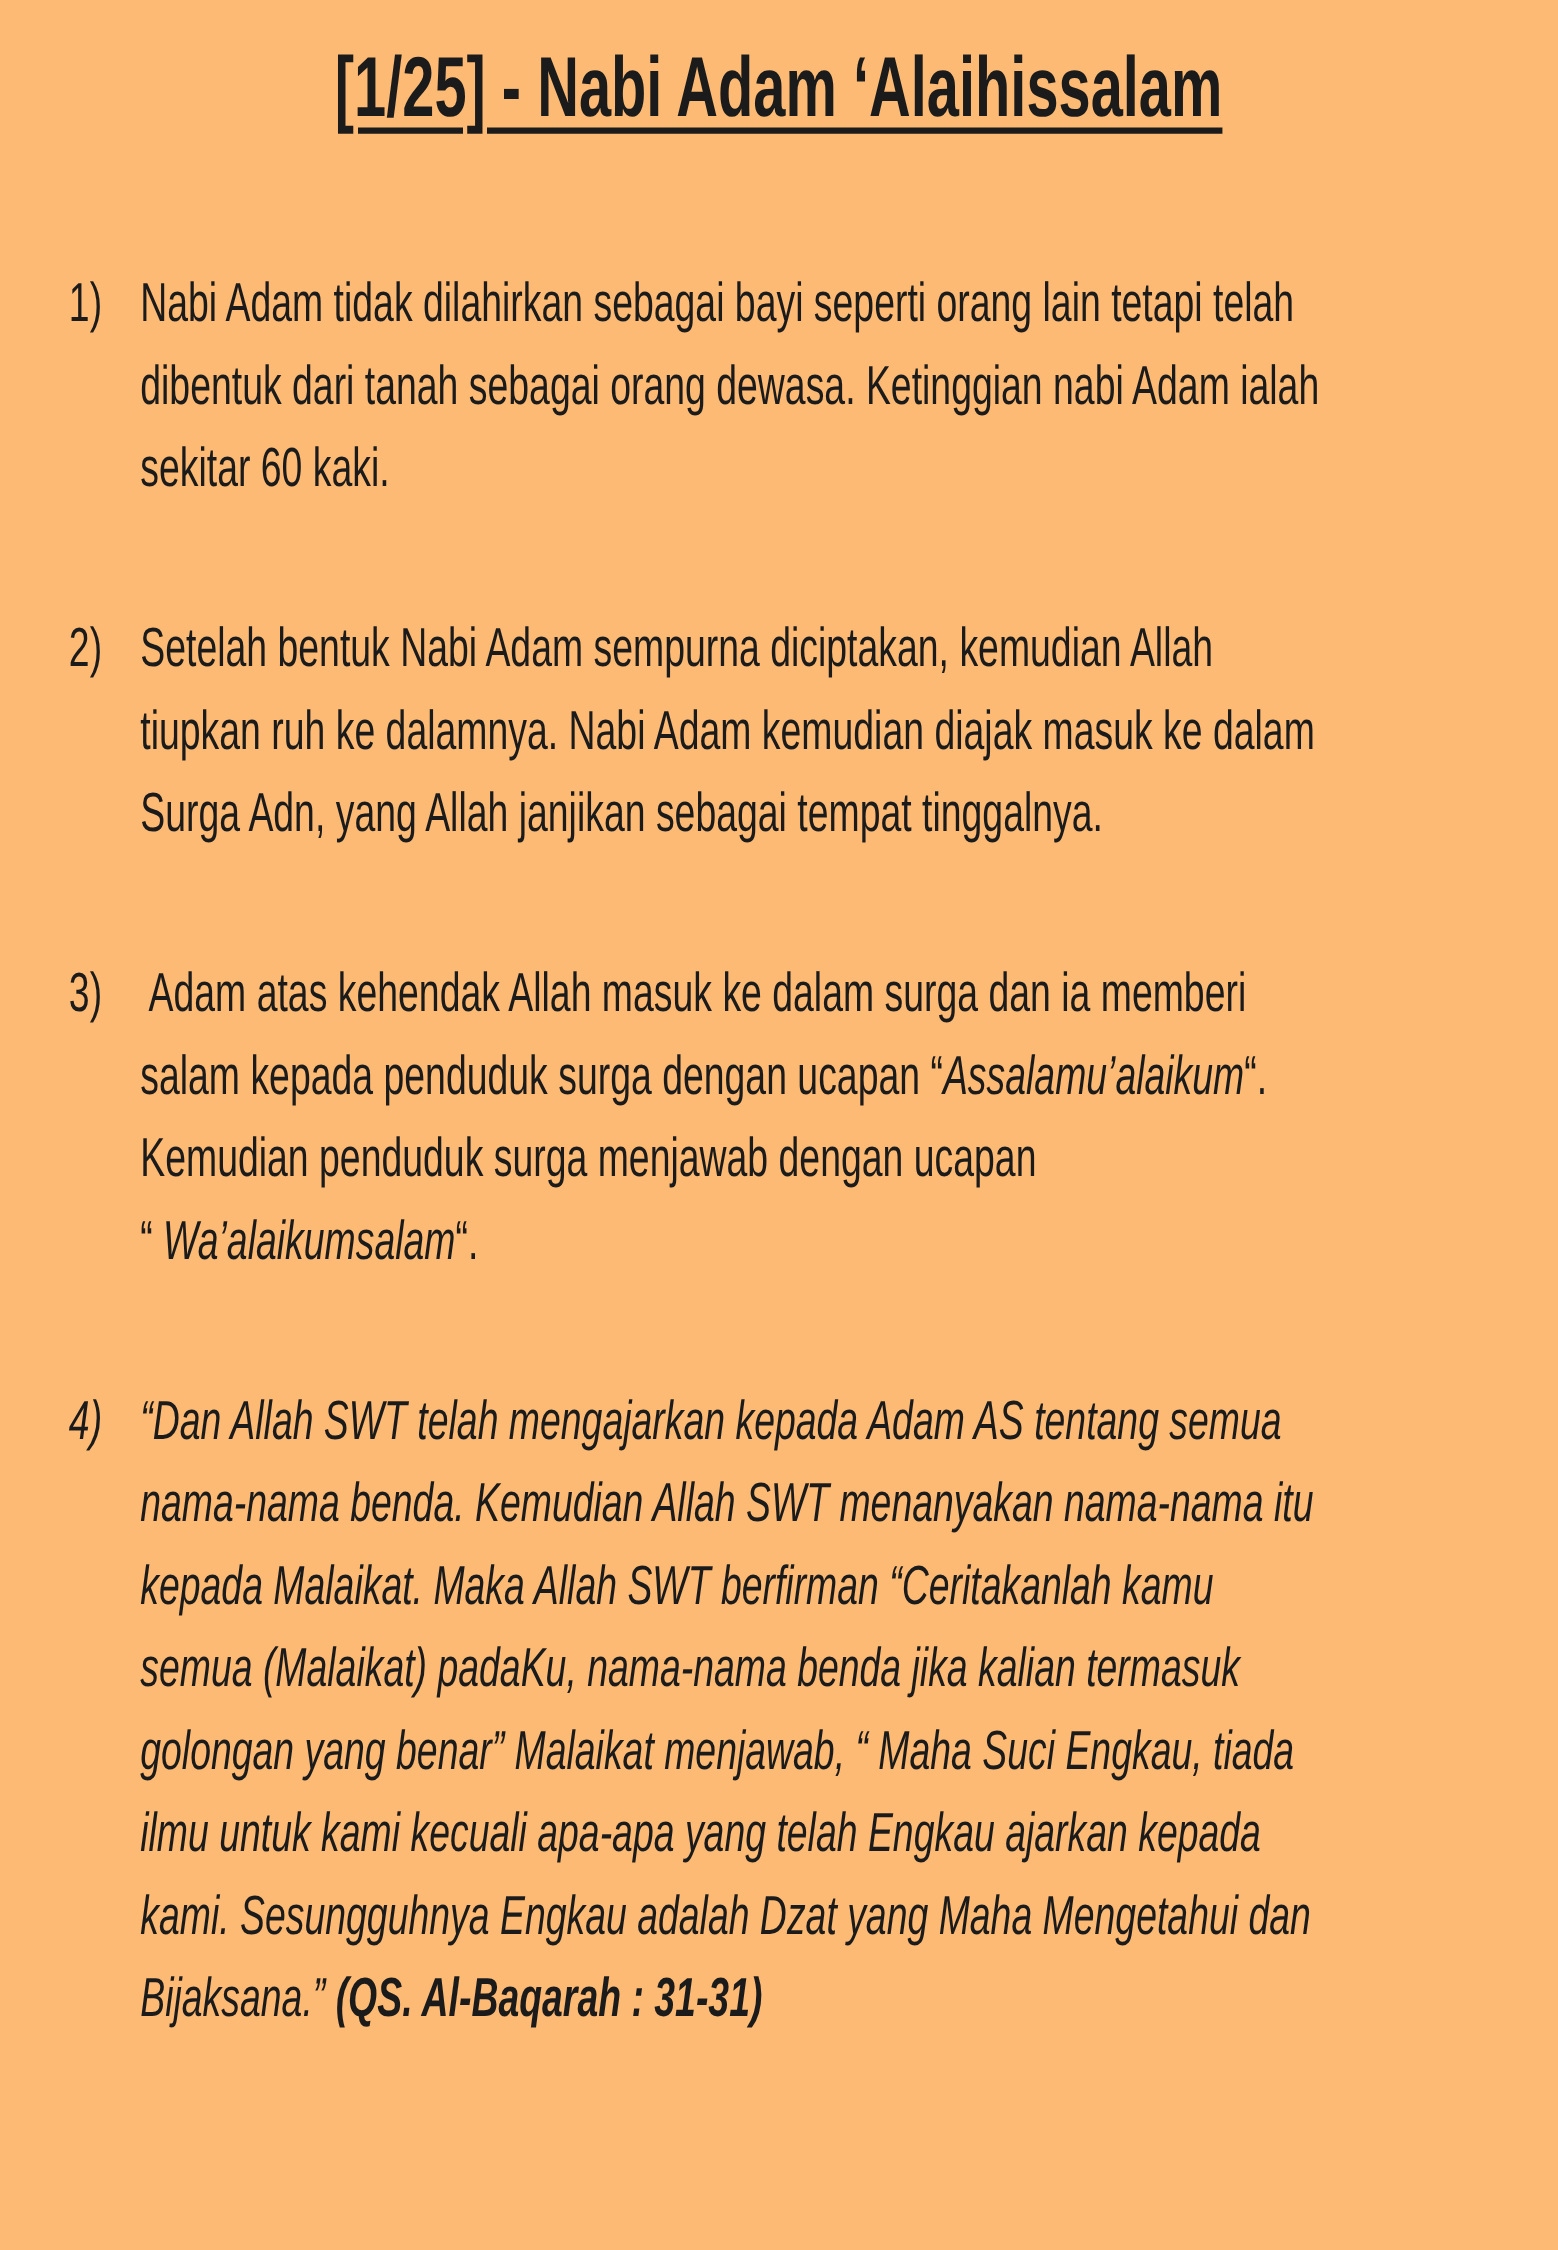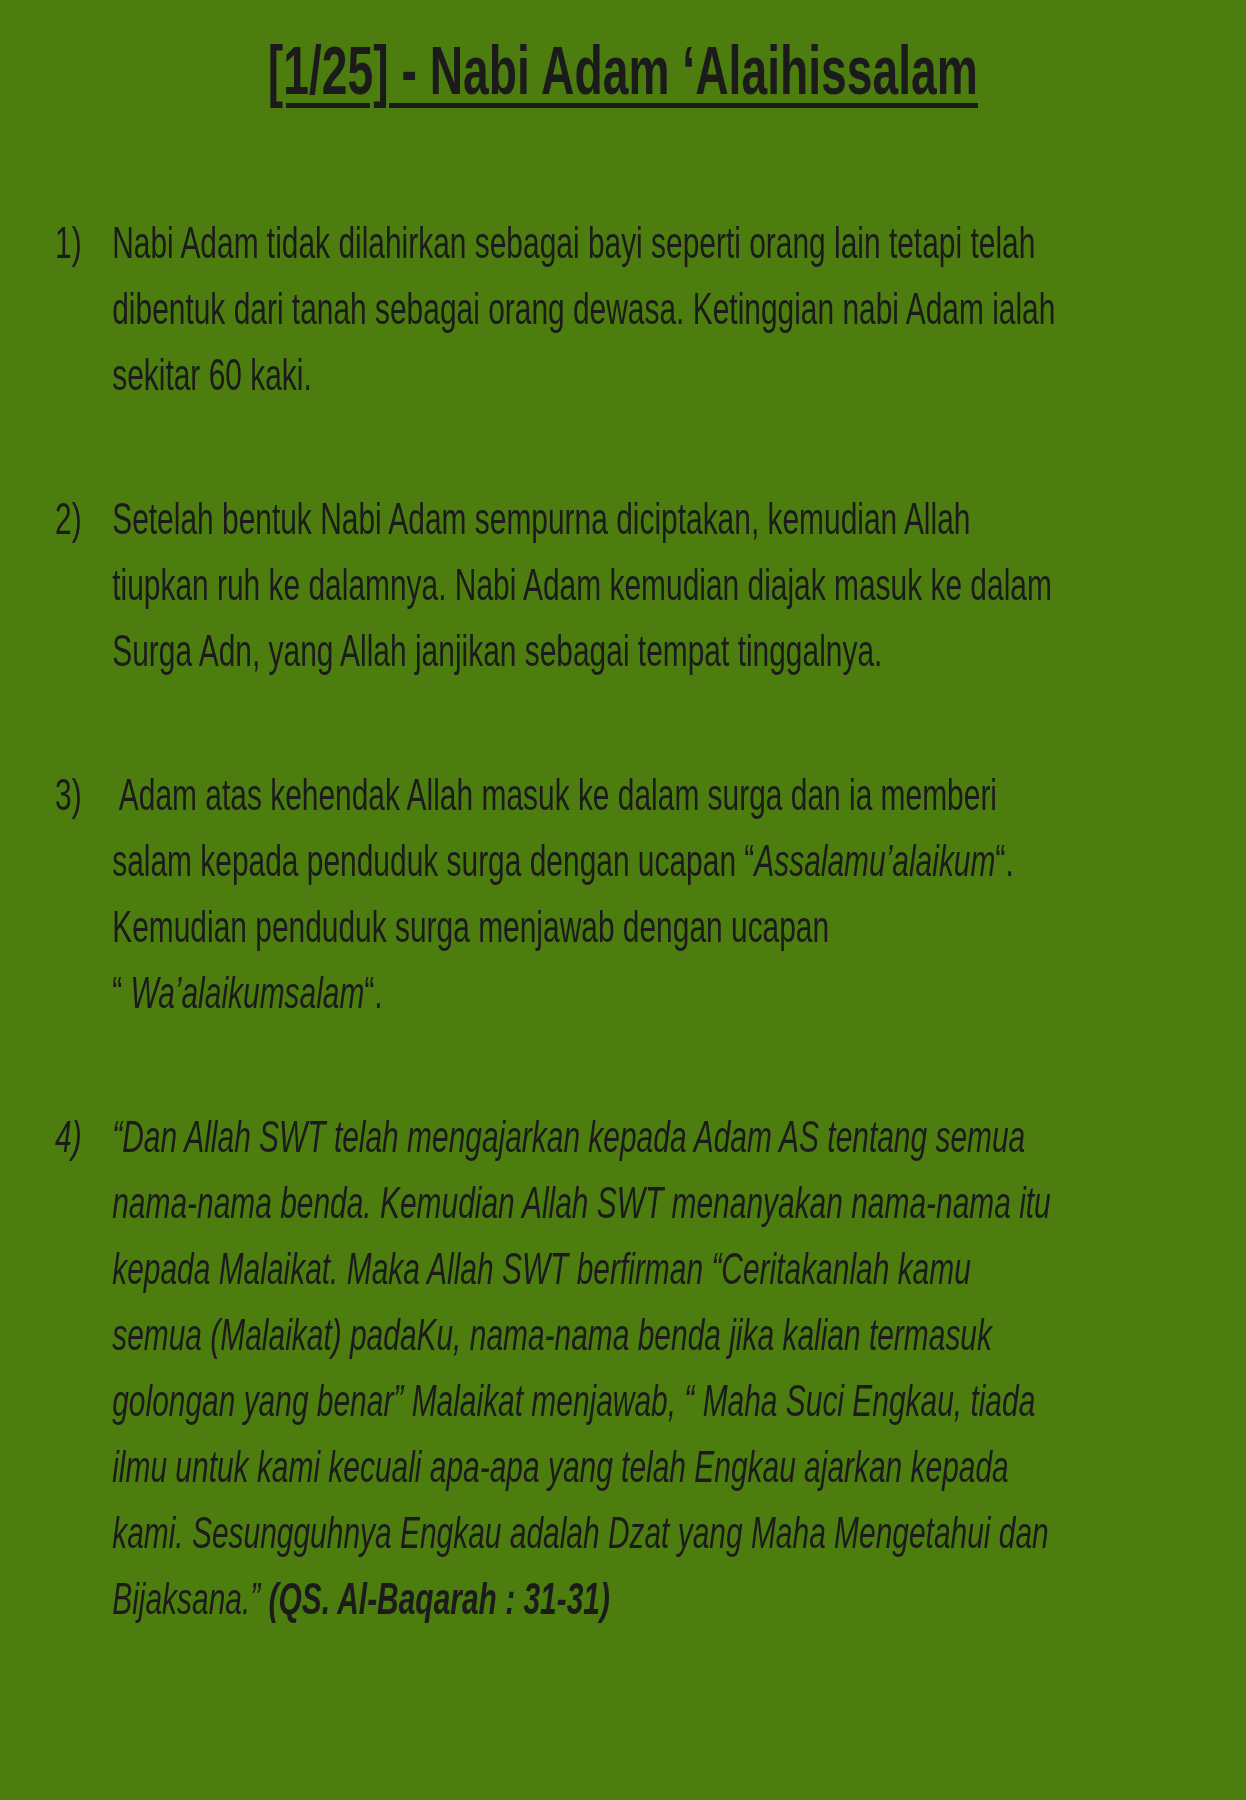--- a/index.html
+++ b/index.html
@@ -50,21 +50,21 @@
     line-height:66px;
   }
   .run-n{font-style:normal;}
   .run-i{font-style:italic;}
   .run-bi{font-style:italic;font-weight:bold;}
   .italic{font-style:italic;}
 </style>
 </head>
 <body>
 
-<div class="page" style="background: #4d7c0f; color: rgb(27, 27, 27);">
+<div class="page" style="background: #fdba74; color: rgb(27, 27, 27);">
   <div class="scale">
 
     <div class="title-row">
       <span class="title">[1/25] - Nabi Adam ‘Alaihissalam</span>
     </div>
 
     <div class="list">
 
       <div class="item">
         <span class="num">1)</span>

